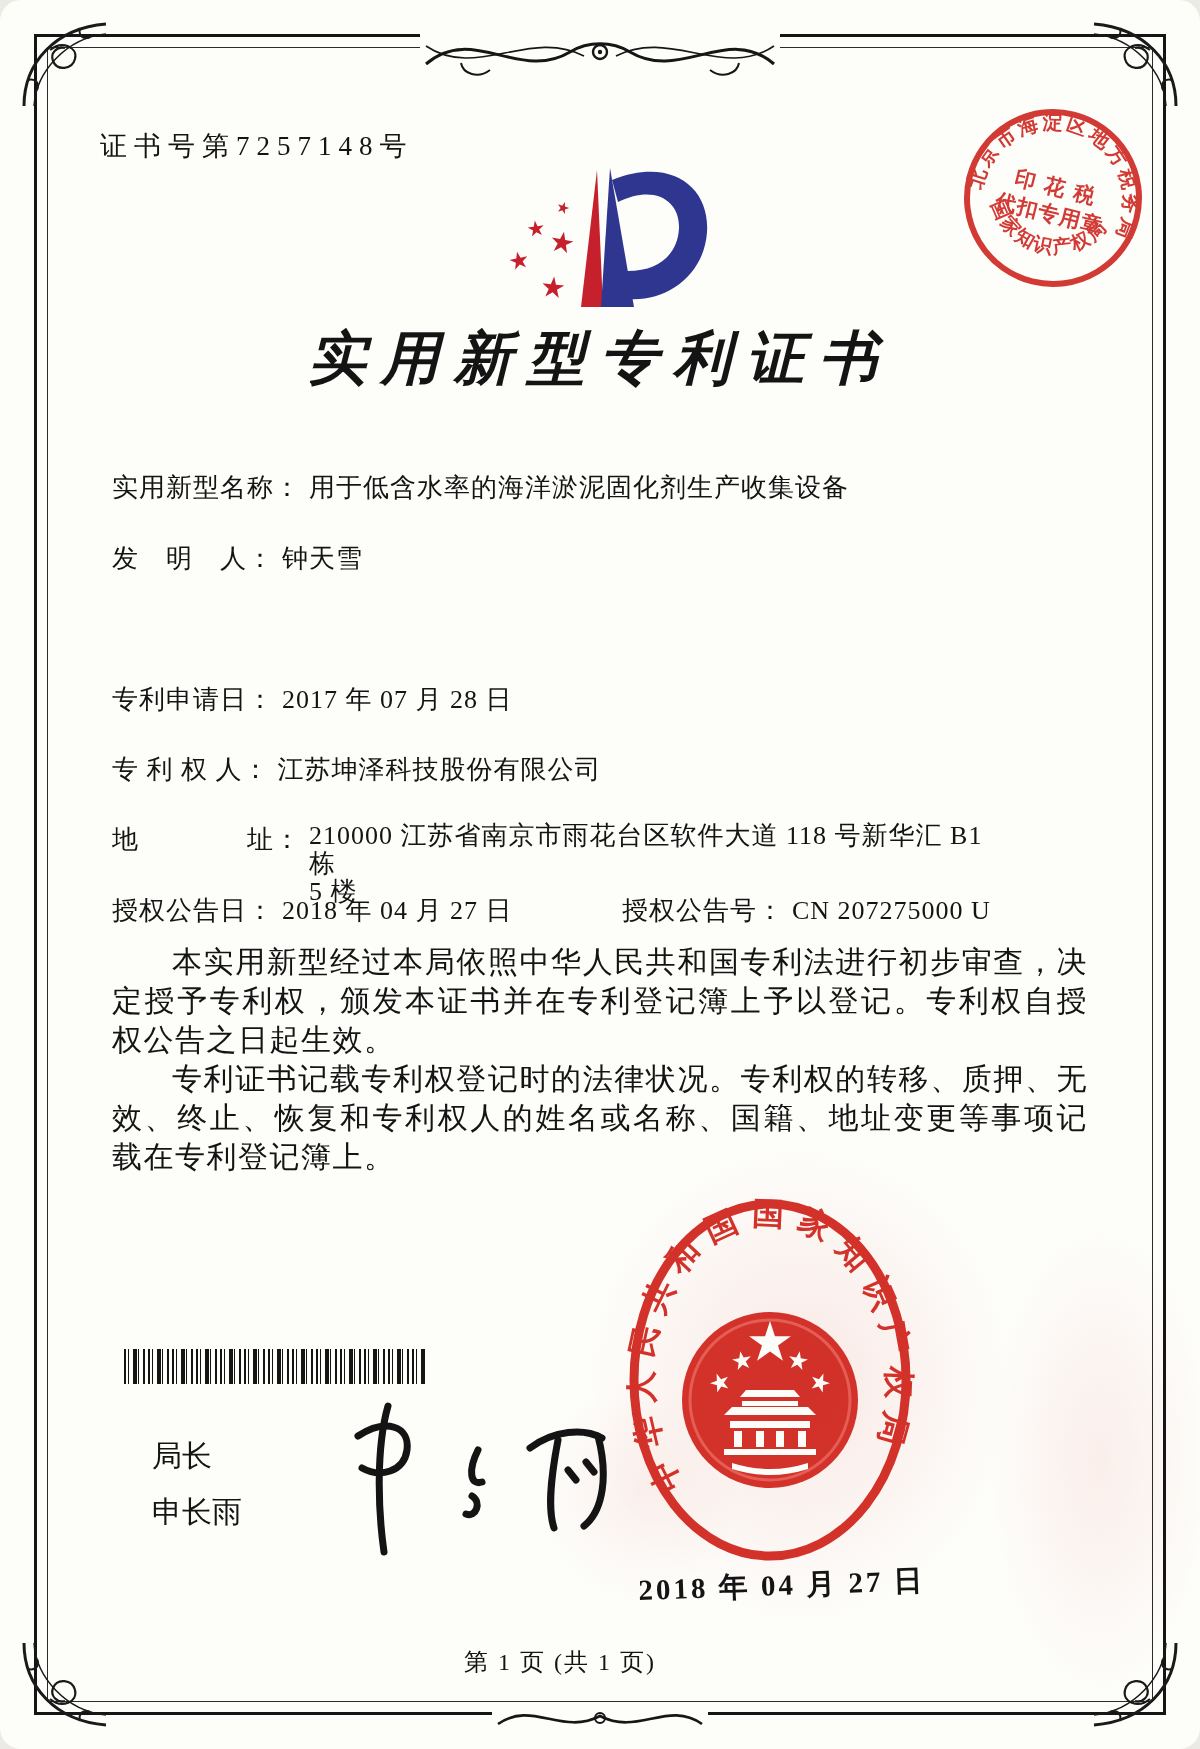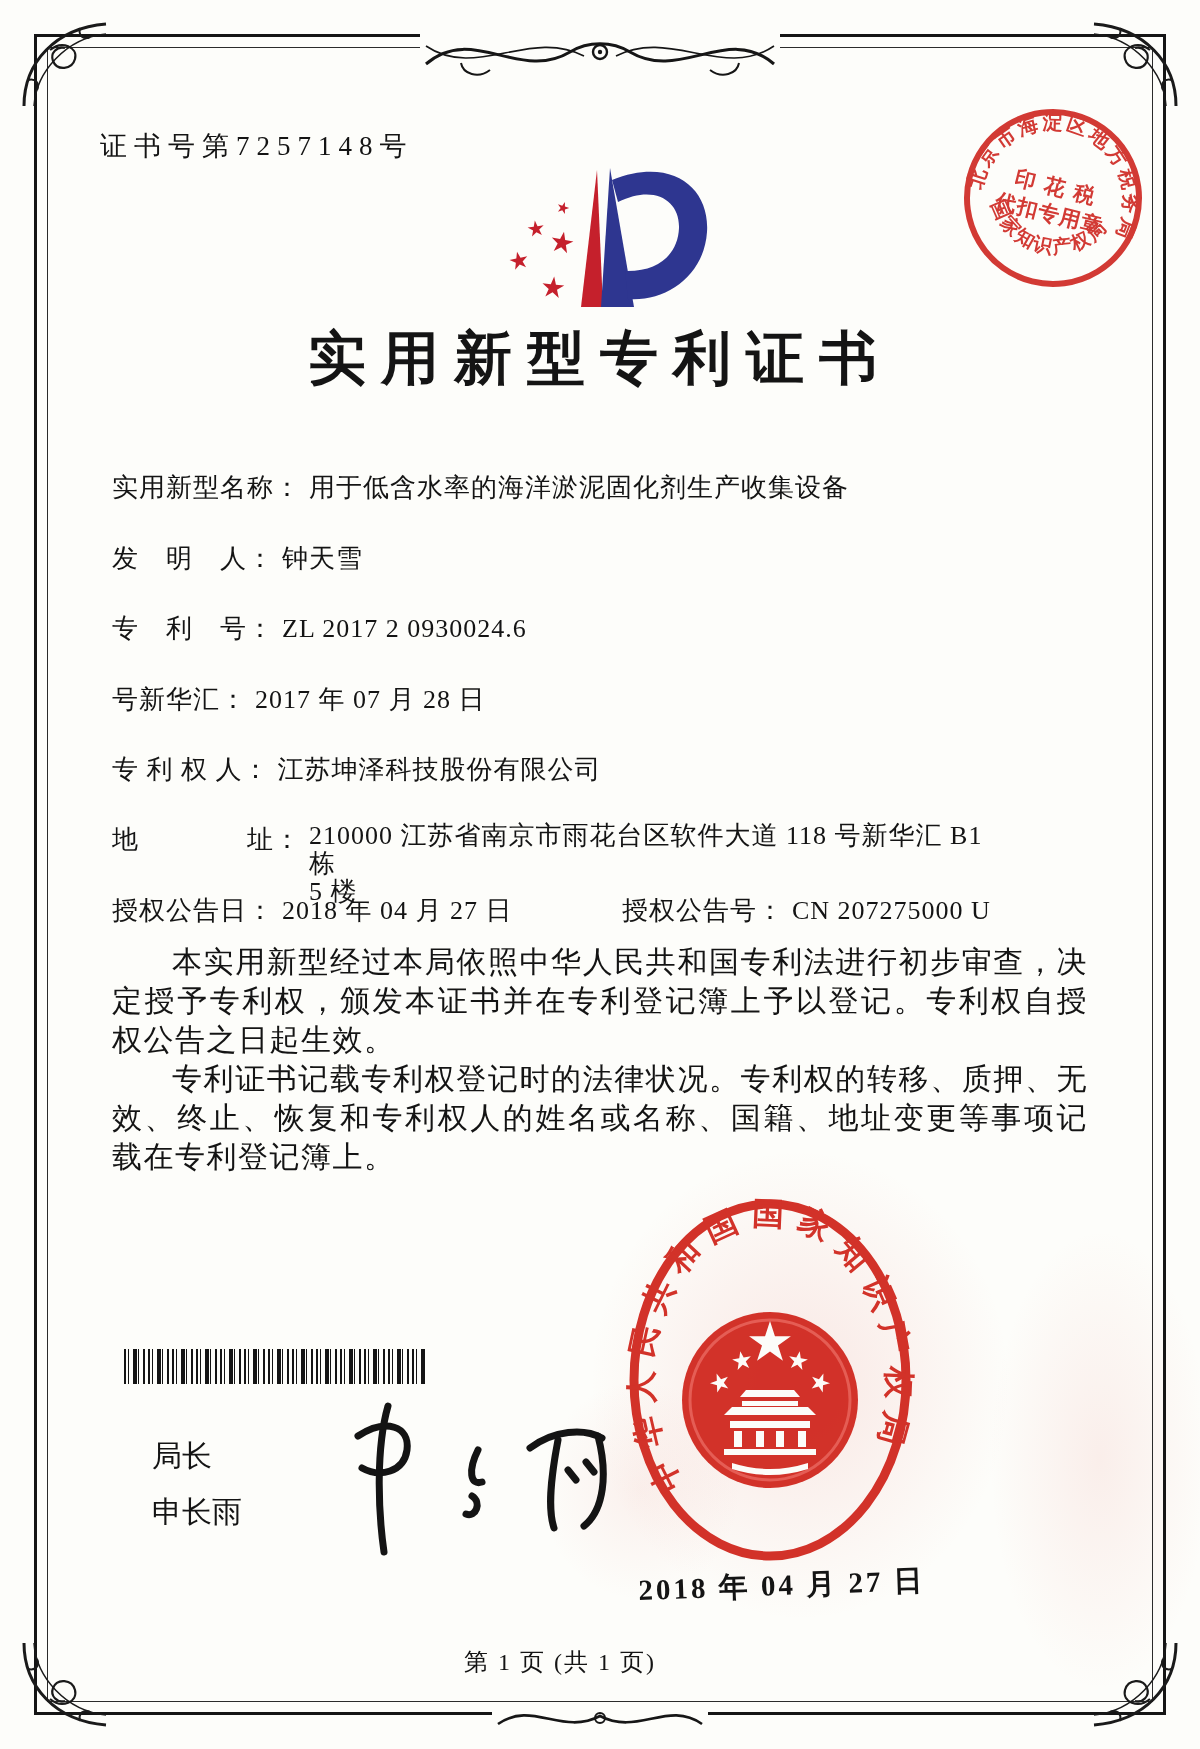--- a/index.html
+++ b/index.html
@@ -1,36 +1,37 @@
 <!DOCTYPE html>
 <html><head>
 <meta charset="utf-8">
 <style>
   html,body{margin:0;padding:0;background:#eceae5;}
   .page{
     position:relative;width:1200px;height:1749px;margin:0 auto;
     background:#fdfdfa;overflow:hidden;color:#141414;
     font-family:"Liberation Serif","DejaVu Serif",serif;
+    border-radius:21px;
   }
   
   .frame-outer{position:absolute;inset:34px;border:3px solid #151515;}
   .frame-inner{position:absolute;inset:47px;border:1px solid #2b2b2b;}
   .corner{position:absolute;width:96px;height:96px;}
   .corner.tl{left:16px;top:16px;}
   .corner.tr{right:16px;top:16px;transform:scaleX(-1);}
   .corner.bl{left:16px;bottom:16px;transform:scaleY(-1);}
   .corner.br{right:16px;bottom:16px;transform:scale(-1,-1);}
   .ornament-top{position:absolute;left:420px;top:12px;width:360px;height:84px;}
   .ornament-bottom{position:absolute;left:492px;top:1694px;width:216px;height:48px;}
 
   .blush{position:absolute;pointer-events:none;}
 
   .cert-no{position:absolute;left:100px;top:128px;font-size:27px;letter-spacing:7px;}
   .title{position:absolute;left:0;top:320px;width:100%;text-align:center;
-         font-size:58px;font-weight:bold;letter-spacing:15px;}
+         font-size:58px;font-weight:bold;letter-spacing:15px;font-style:italic;}
 
   .field{position:absolute;left:112px;font-size:26px;white-space:nowrap;}
   .flabel{letter-spacing:1px;}
   .fvalue{margin-left:8px;letter-spacing:1px;}
   .addr-val{display:inline-block;vertical-align:top;line-height:28px;white-space:normal;width:700px;}
 
   .body-text{position:absolute;left:112px;top:942px;width:976px;
              font-size:30px;line-height:39px;text-align:justify;letter-spacing:1.5px;}
   .body-text p{margin:0;text-indent:2em;}
 
@@ -150,25 +151,22 @@
   </svg>
 
   <div class="title">实用新型专利证书</div>
 
   <div class="field" style="top:541px">
     <span class="flabel">发　明　人：</span><span class="fvalue">钟天雪</span>
   </div>
   <div class="field" style="top:470px">
     <span class="flabel">实用新型名称：</span><span class="fvalue">用于低含水率的海洋淤泥固化剂生产收集设备</span>
   </div>
-  <div class="field" style="top:611px">
-    <span class="flabel">专　利　号：</span><span class="fvalue">ZL 2017 2 0930024.6</span>
-  </div>
   <div class="field" style="top:682px">
-    <span class="flabel">号新华汇：</span><span class="fvalue">2017 年 07 月 28 日</span>
+    <span class="flabel">专利申请日：</span><span class="fvalue">2017 年 07 月 28 日</span>
   </div>
   <div class="field" style="top:752px">
     <span class="flabel">专 利 权 人：</span><span class="fvalue">江苏坤泽科技股份有限公司</span>
   </div>
   <div class="field" style="top:822px">
     <span class="flabel">地　　　　址：</span><span class="fvalue addr-val"><span>210000 江苏省南京市雨花台区软件大道 118 号新华汇 B1 栋</span><br><span>5 楼</span></span>
   </div>
   <div class="field" style="top:893px">
     <span class="flabel">授权公告日：</span><span class="fvalue">2018 年 04 月 27 日</span>
   </div>

